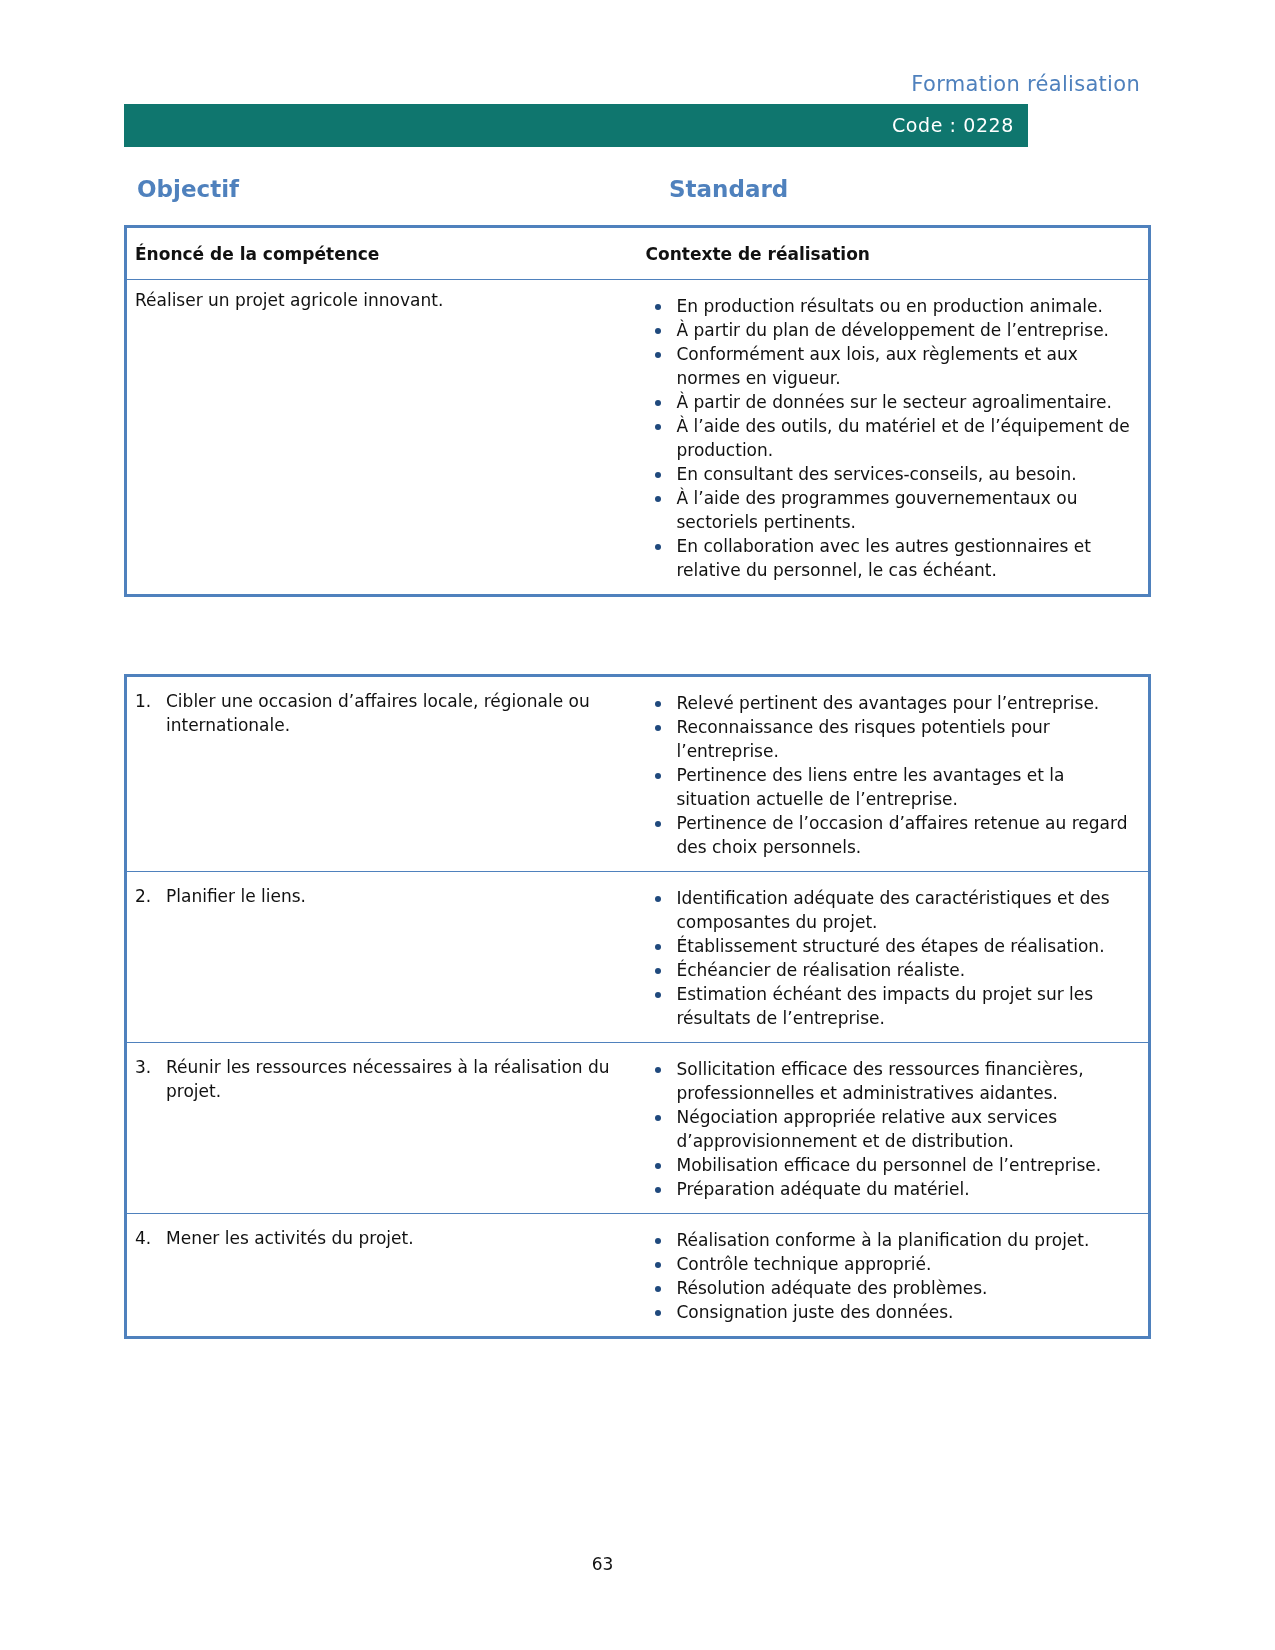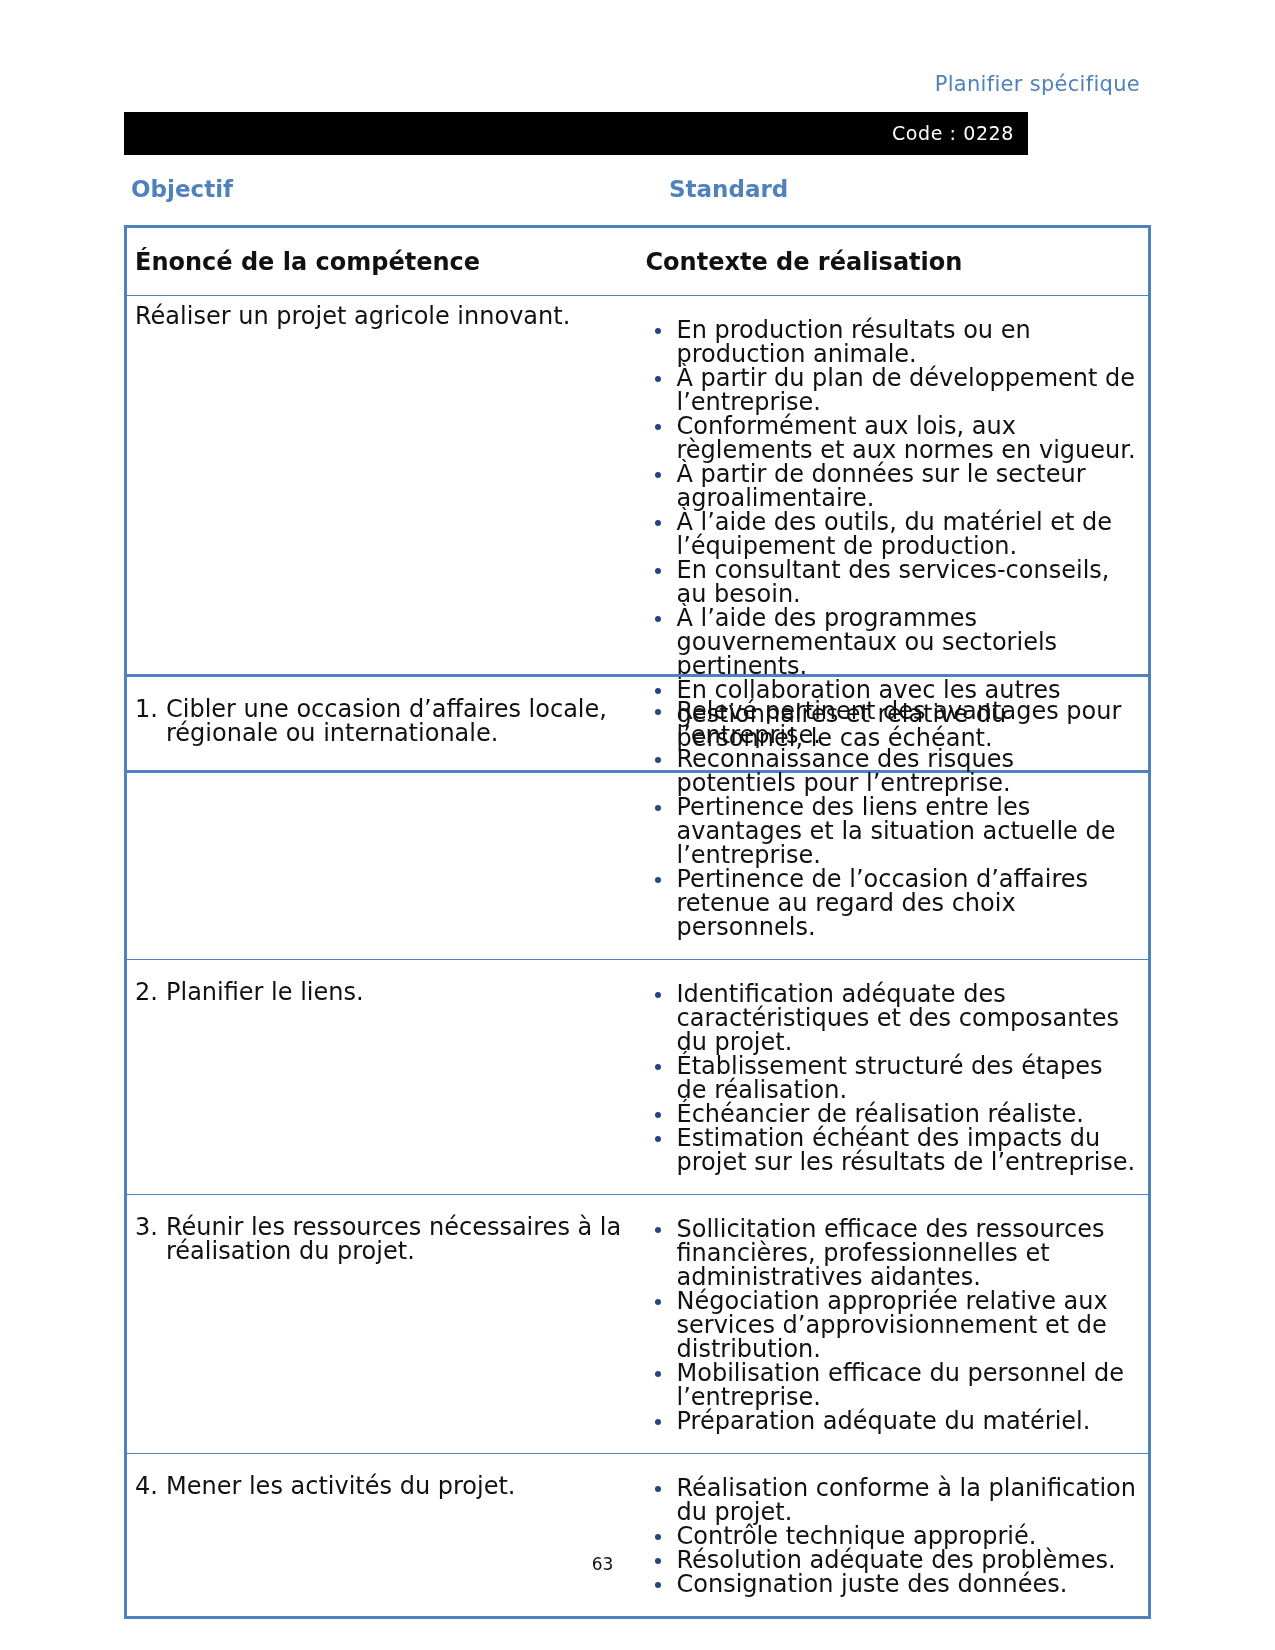--- a/index.html
+++ b/index.html
@@ -1,47 +1,47 @@
 <!DOCTYPE html>
 <html><head>
 <meta charset="utf-8">
 <style>
   html, body { margin: 0; padding: 0; background: #ffffff; }
   body { width: 1275px; height: 1650px; position: relative; overflow: hidden;
          font-family: "DejaVu Sans", sans-serif; color: #111111; }
   .page-title { position: absolute; top: 72px; right: 135px; font-size: 21px; color: #4f81bd; letter-spacing: 0.3px; }
-  .code-bar { position: absolute; top: 112px; left: 124px; width: 904px; height: 43px; background: #000000; }
+  .code-bar { position: absolute; top: 104px; left: 124px; width: 904px; height: 43px; background: #0f766e; }
   .code-text { position: absolute; right: 14px; top: 10px; font-size: 19px; color: #ffffff; letter-spacing: 0.6px; }
   .col-head { position: absolute; top: 176px; font-size: 23px; font-weight: bold; color: #4f81bd; }
-  .col-head.obj { left: 131px; }
+  .col-head.obj { left: 137px; }
   .col-head.std { left: 645px; margin-left: 24px; }
   table.box { position: absolute; left: 124px; width: 1027px; border-collapse: collapse;
               border: 3px solid #4f81bd; table-layout: fixed; }
-  table.box td, table.box th { vertical-align: top; font-size: 24px; line-height: 24px;
-              text-align: left; padding: 12px 8px; }
+  table.box td, table.box th { vertical-align: top; font-size: 17px; line-height: 24px;
+              text-align: left; padding: 4px 8px; }
   table.box th { font-weight: bold; height: 43px; vertical-align: middle; }
   table.box tr.head th { border-bottom: 1px solid #4f81bd; }
   table.box tr.row td { border-bottom: 1px solid #4f81bd; }
   table.box tr.row:last-child td { border-bottom: none; }
   col.c1 { width: 512px; }
   .plain { padding-top: 8px !important; }
   ul.bul { margin: 0; padding: 10px 0 8px 0; list-style: none; }
   ul.bul li { position: relative; padding-left: 31px; }
   ul.bul li::before { content: ""; position: absolute; left: 9px; top: 10px; width: 6px; height: 6px;
                       border-radius: 50%; background: #1f497d; }
   .num { display: flex; padding-top: 8px; }
   .num .n { width: 31px; flex: none; }
   #t1 { top: 225px; }
   #t2 { top: 674px; }
   .pagenum { position: absolute; top: 1554px; left: 0; width: 1205px; text-align: center; font-size: 17px; }
 </style>
 </head>
 <body>
 
-<div class="page-title">Planifier spécifique</div>
+<div class="page-title">Formation réalisation</div>
 
 <div class="code-bar">
   <span class="code-text">Code :  0228</span>
 </div>
 
 <div class="col-head obj">Objectif</div>
 <div class="col-head std">Standard</div>
 
 <table class="box" id="t1">
   <colgroup>

